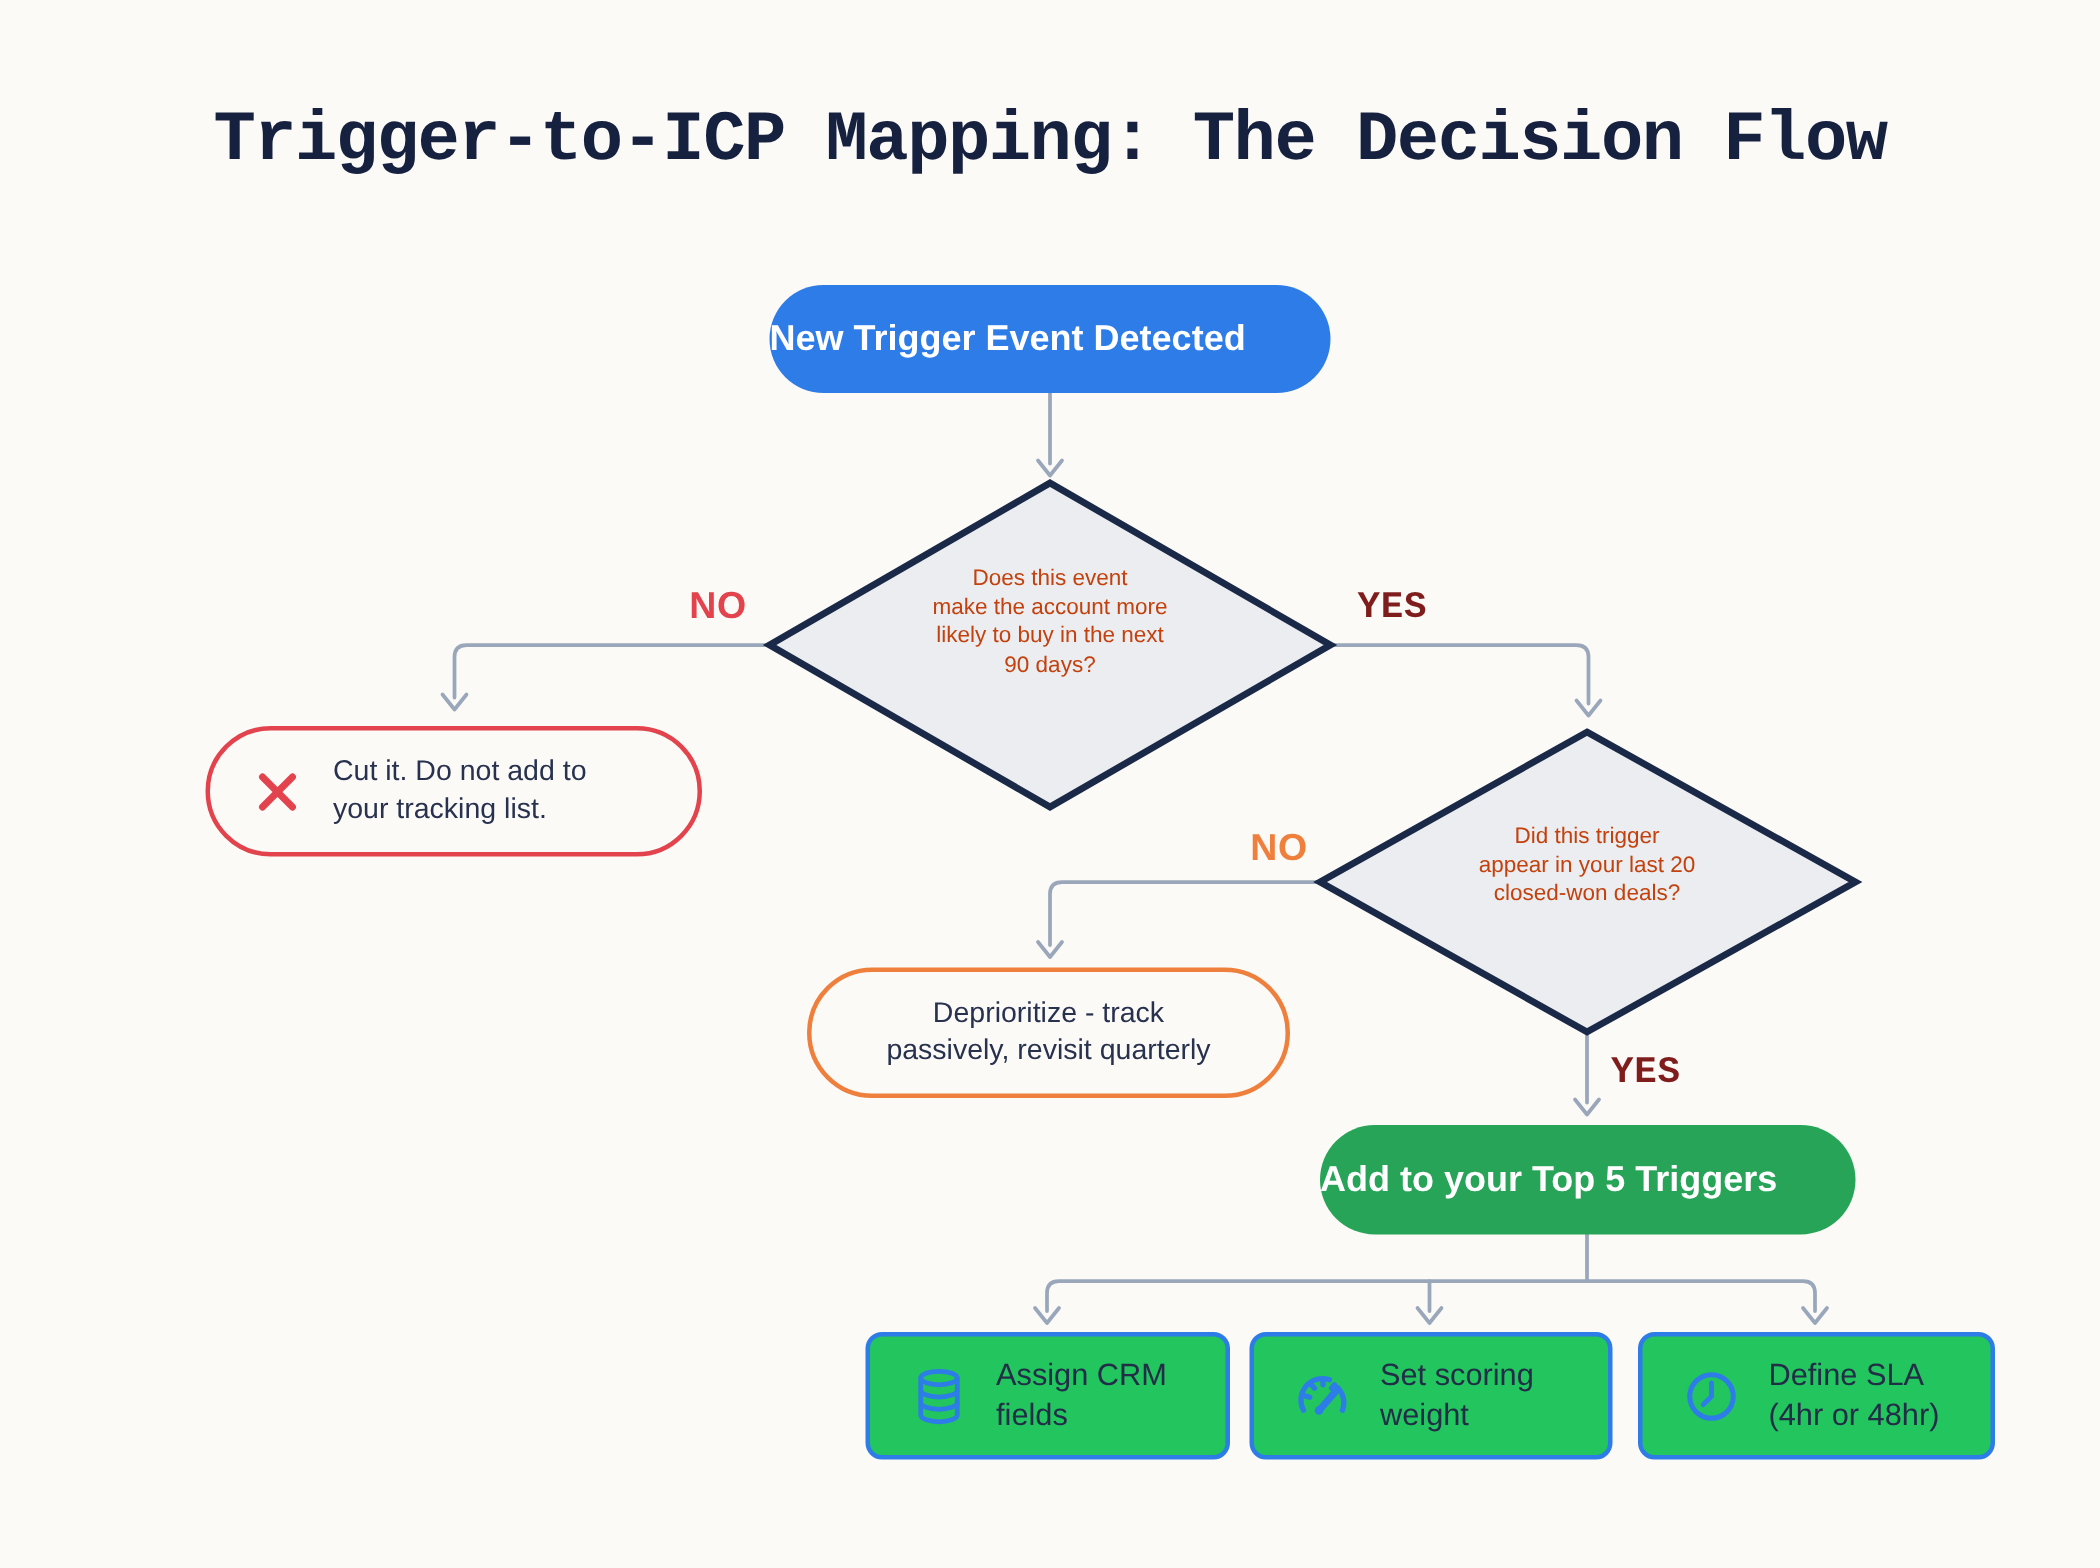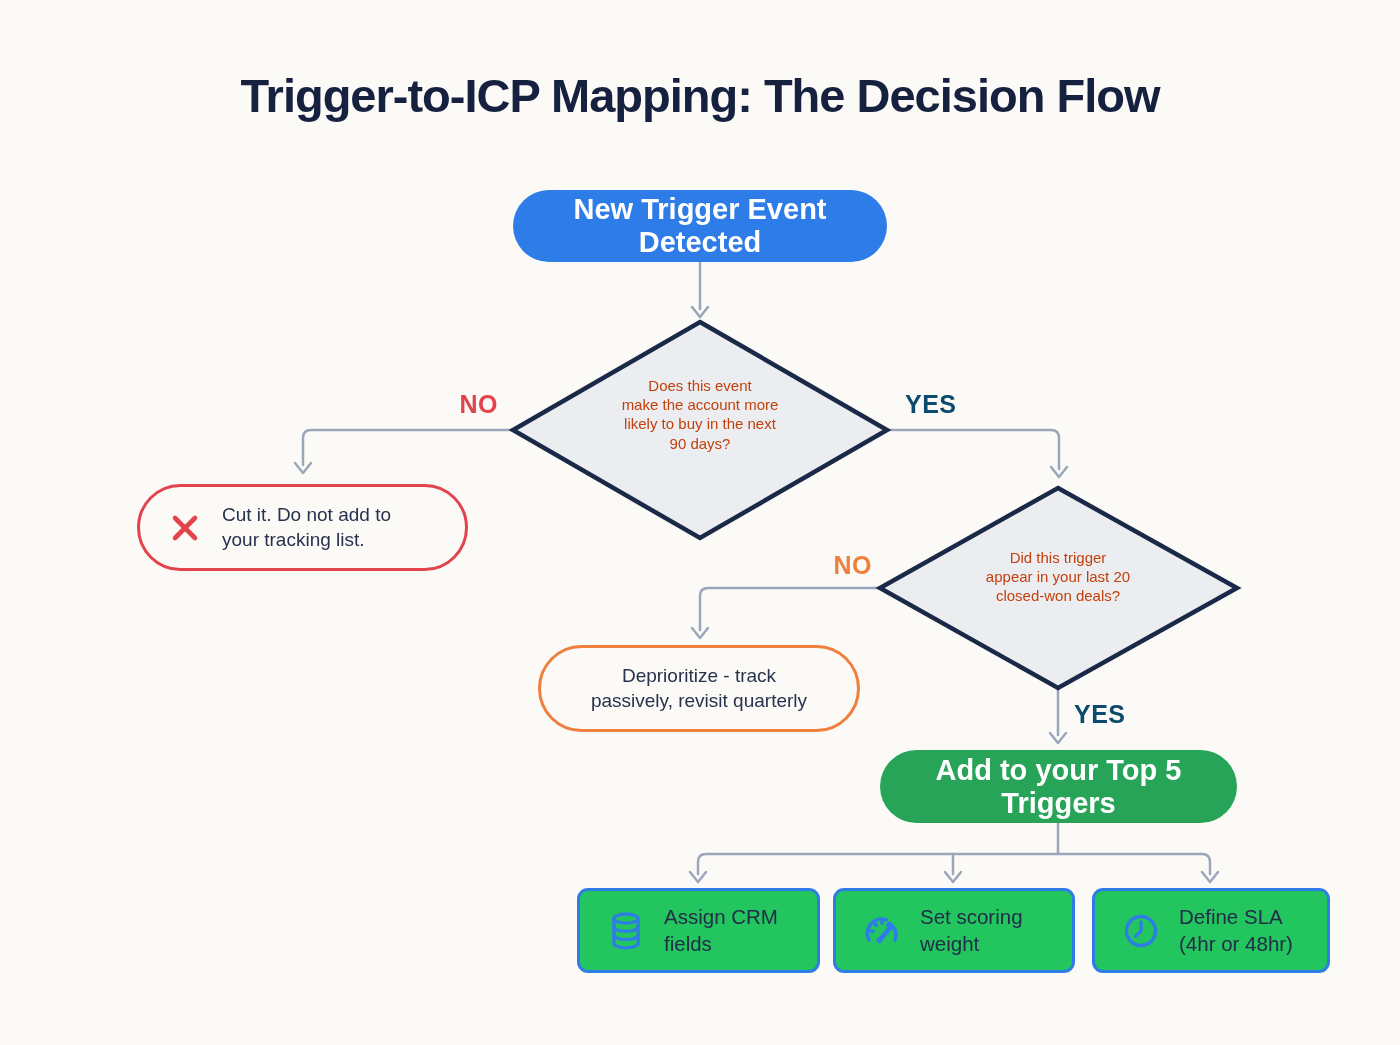--- a/index.html
+++ b/index.html
@@ -8,40 +8,41 @@
     background:#fbfaf7;
     font-family:"Liberation Sans", sans-serif;
     overflow:hidden;
   }
   .canvas{position:relative;width:1400px;height:1045px;}
   .title{
     position:absolute;left:0;top:68px;width:1400px;
     text-align:center;margin:0;
     font-size:47px;font-weight:800;letter-spacing:-1px;
     color:#16203f;
+    font-family:Liberation Mono, monospace;
   }
   svg.wires{position:absolute;left:0;top:0;}
   .node{position:absolute;box-sizing:border-box;}
   .pill{
-    display:flex;align-items:center;justify-content:center;
-    color:#ffffff;font-size:29px;font-weight:700;
+    display:flex;align-items:center;justify-content:flex-start;
+    color:#ffffff;font-size:24px;font-weight:700;
     border-radius:37px;text-align:center;
   }
   .pill.blue{background:#2e7ce8;}
   .pill.green{background:#27a457;}
   .diamond-label{
     position:absolute;text-align:center;
     font-size:15px;line-height:1.28;color:#c2410c;
     white-space:pre-line;
   }
   .branch-label{
     position:absolute;font-size:25px;font-weight:800;letter-spacing:.5px;
   }
   .branch-label.red{color:#e2434c;}
-  .branch-label.green{color:#0c4a6e;}
+  .branch-label.green{color:#7f1d1d;font-family:Liberation Mono, monospace;}
   .branch-label.orange{color:#ef7f3c;}
   .outline-box{
     display:flex;align-items:center;
     border-radius:44px;background:transparent;
   }
   .outline-box.red{border:3.5px solid #e2434c;padding-left:28px;gap:20px;}
   .outline-box.orange{border:3.5px solid #ef7f3c;justify-content:center;}
   .outline-box .txt{
     font-size:19px;line-height:1.3;color:#28324e;white-space:pre-line;
   }

